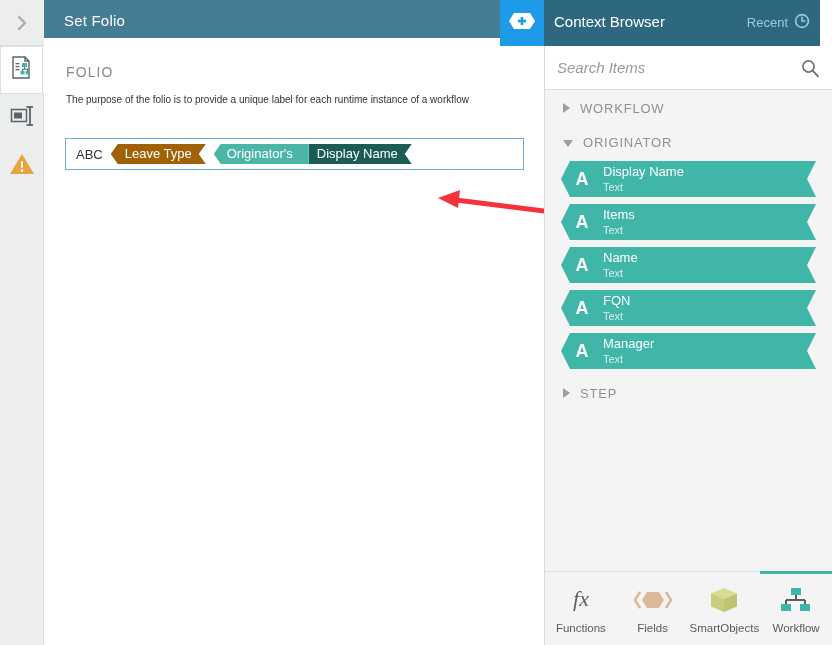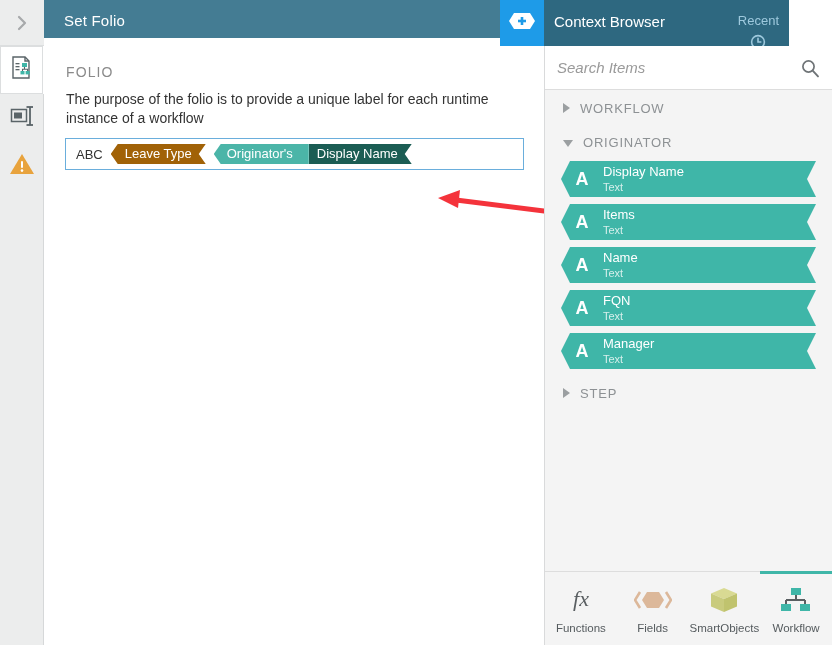--- a/index.html
+++ b/index.html
@@ -50,48 +50,48 @@
     position: absolute; left: 20px; top: 12px;
     color: #ffffff; font-size: 15px; letter-spacing: .2px;
   }
   .add-btn {
     position: absolute; left: 500px; top: 0; width: 44px; height: 46px;
     background: #1e9be8;
     display: flex; align-items: center; justify-content: center;
     cursor: pointer;
   }
   .header-right {
-    position: absolute; left: 544px; top: 0; width: 245px; height: 46px;
+    position: absolute; left: 544px; top: 0; width: 276px; height: 46px;
     background: #2e6880;
     text-align: right;
   }
   .ctx-title {
     position: absolute; left: 10px; top: 13px;
     color: #ffffff; font-size: 15px;
   }
   .recent-wrap {
     position: absolute; right: 10px; top: 13px;
     display: flex; align-items: center; gap: 6px;
-    color: #9ec9dd; font-size: 13px; cursor: pointer; flex-direction: column;
+    color: #9ec9dd; font-size: 13px; cursor: pointer;
   }
 
   
   .main {
     position: absolute; left: 44px; top: 46px;
     width: 500px; height: 599px;
     background: #ffffff;
     box-sizing: border-box;
   }
   .folio-label {
     position: absolute; left: 22px; top: 18px;
     font-size: 14px; color: #8a8a8a; letter-spacing: 1.1px;
   }
   .folio-desc {
     position: absolute; left: 22px; top: 44px; width: 460px;
-    font-size: 14px; color: #333333; line-height: 19px;
+    font-size: 10px; color: #333333; line-height: 19px;
   }
   .folio-input {
     position: absolute; left: 21px; top: 92px;
     width: 459px; height: 32px;
     border: 1px solid #6aaedc;
     background: #ffffff;
     box-sizing: border-box;
     display: flex; align-items: center;
     padding-left: 10px;
     gap: 8px;

